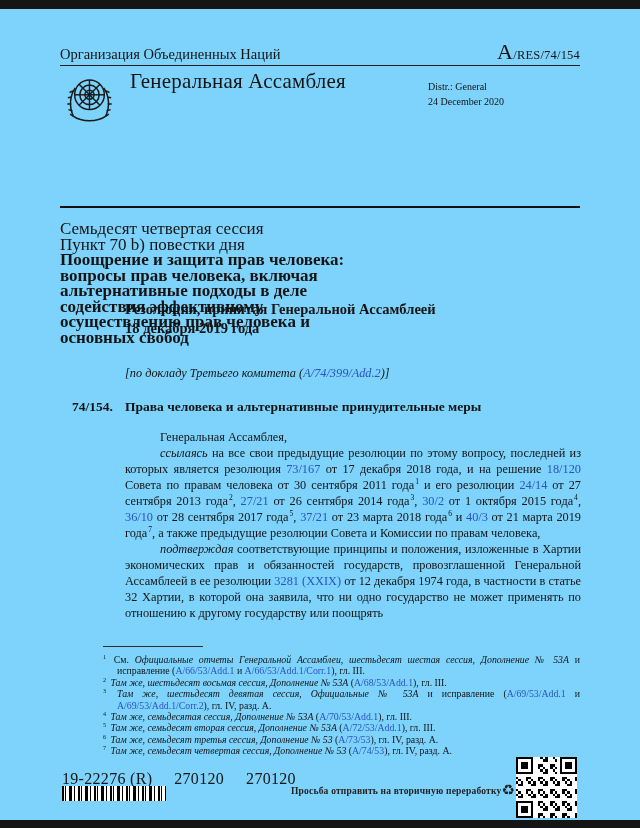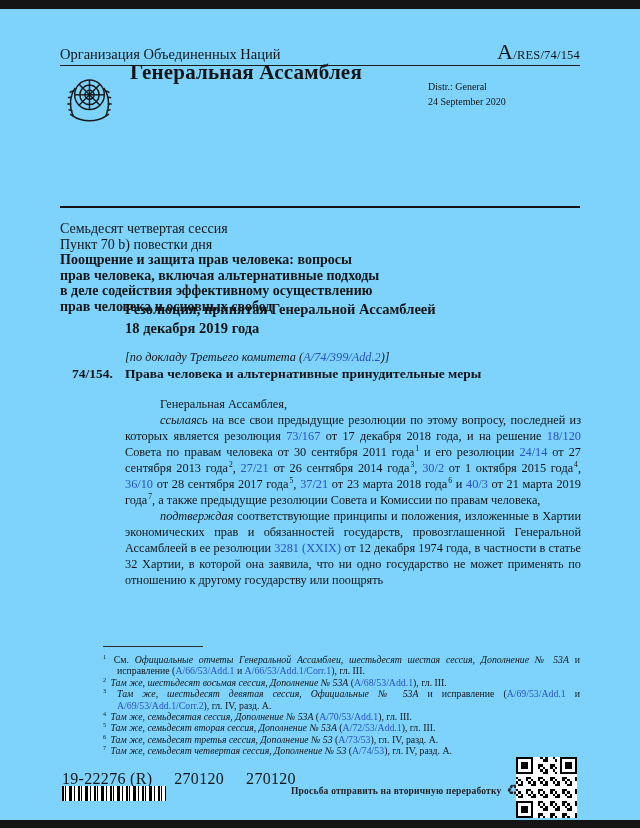--- a/index.html
+++ b/index.html
@@ -9,48 +9,48 @@
   .edge{position:absolute;left:0;width:100%;background:#151515}
   .edge.top{top:0;height:9px}
   .edge.bottom{bottom:0;height:8px}
 
   .org-row{position:absolute;top:41px;left:60px;right:60px;display:flex;justify-content:space-between;align-items:flex-end}
   .org-name{font-size:14.5px}
   .doc-symbol{font-size:12.5px;letter-spacing:.2px}
   .sym-a{font-size:22px;line-height:1;vertical-align:baseline}
   .rule-thin{position:absolute;top:65px;left:60px;right:60px;border-top:1.5px solid #1c1c1c}
   .emblem{position:absolute;top:72px;left:61px;width:57px;height:57px}
-  .ga-title{position:absolute;top:60px;left:130px;font-size:21px;font-weight:bold;letter-spacing:.2px}
+  .ga-title{position:absolute;top:69px;left:130px;font-size:21px;font-weight:normal;letter-spacing:.2px}
   .distr{position:absolute;top:79px;left:428px;font-size:10px;line-height:15px}
   .rule-thick{position:absolute;top:206px;left:60px;right:60px;border-top:2.5px solid #111}
 
-  .session{position:absolute;top:221px;left:60px;width:322px;font-size:14px;line-height:15.5px}
+  .session{position:absolute;top:221px;left:60px;width:322px;font-size:17px;line-height:15.5px}
   .agenda-title{font-weight:bold}
 
   .content{position:absolute;top:300px;left:125px;width:456px;font-size:12.3px;line-height:16px}
   .res-title{font-size:14.5px;font-weight:bold;line-height:18.5px}
-  .report-line{margin-top:12px;font-style:italic}
-  .res-heading{font-size:13.5px;font-weight:bold;position:relative;line-height:17px}
+  .report-line{margin-top:28px;font-style:italic}
+  .res-heading{margin-top:17px;font-size:13.5px;font-weight:bold;position:relative;line-height:17px}
   .res-num{position:absolute;left:-53px;top:0}
   .opening{margin-top:14px;text-indent:35px;}
   .body-para{text-align:justify;text-indent:35px}
   em{font-style:italic}
   a.doc-link{color:var(--link,#2a52be);text-decoration:none;cursor:pointer}
   sup{font-size:.62em;line-height:0;vertical-align:super;margin-left:1px}
 
   .footnotes{position:absolute;top:646px;left:103px;width:477px;font-size:9.8px;line-height:11.4px}
   .fn-rule{width:100px;border-top:1px solid #2e2e2e;margin-bottom:7px}
   .footnote{padding-left:14px;text-indent:-14px;text-align:justify}
   .fn-num{margin-right:2px;margin-left:0}
 
   .job-line{position:absolute;top:770px;left:62px;font-size:16px;letter-spacing:.3px}
   .job-line .gap{margin-right:22px}
   .barcode{position:absolute;top:786px;left:62px;width:104px;height:15px;
     background:repeating-linear-gradient(90deg,#000 0 2px,#fff 2px 3px,#000 3px 4px,#fff 4px 7px,#000 7px 10px,#fff 10px 12px,#000 12px 13px,#fff 13px 16px)}
-  .recycle{position:absolute;top:783px;left:291px;font-size:9.5px;font-weight:bold;letter-spacing:.2px;display:flex;align-items:center;gap:5px;color:#222}
+  .recycle{position:absolute;top:783px;left:291px;font-size:9.5px;font-weight:bold;letter-spacing:.2px;display:flex;align-items:center;color:#222}
   .recycle-glyph{font-family:"DejaVu Sans",sans-serif;font-size:15px;font-weight:normal;line-height:1}
   .qr{position:absolute;top:757px;left:516px;width:61px;height:61px}
 </style>
 </head>
 <body>
 
 <div class="screen">
   <div class="edge top"></div>
 
   <div class="org-row">
@@ -72,21 +72,21 @@
       <path d="M78 78 C86 62, 85 42, 75 28"></path>
       <path d="M22 78 C36 88, 64 88, 78 78"></path>
       <path d="M22 78 l-6 -4 M20 68 l-7 -2 M18 56 l-7 0 M19 44 l-7 1 M21 33 l-6 3"></path>
       <path d="M78 78 l6 -4 M80 68 l7 -2 M82 56 l7 0 M81 44 l7 1 M79 33 l6 3"></path>
     </g>
   </svg>
 
   <div class="ga-title">Генеральная Ассамблея</div>
   <div class="distr">
     <div>Distr.: General</div>
-    <div>24 September 2020</div>
+    <div>24 December 2020</div>
   </div>
   <div class="rule-thick"></div>
 
   <div class="session">
     <div>Семьдесят четвертая сессия</div>
     <div>Пункт 70 b) повестки дня</div>
     <div class="agenda-title">Поощрение и защита прав человека: вопросы прав человека, включая альтернативные подходы в деле содействия эффективному осуществлению прав человека и основных свобод</div>
   </div>
 
   <div class="content">

